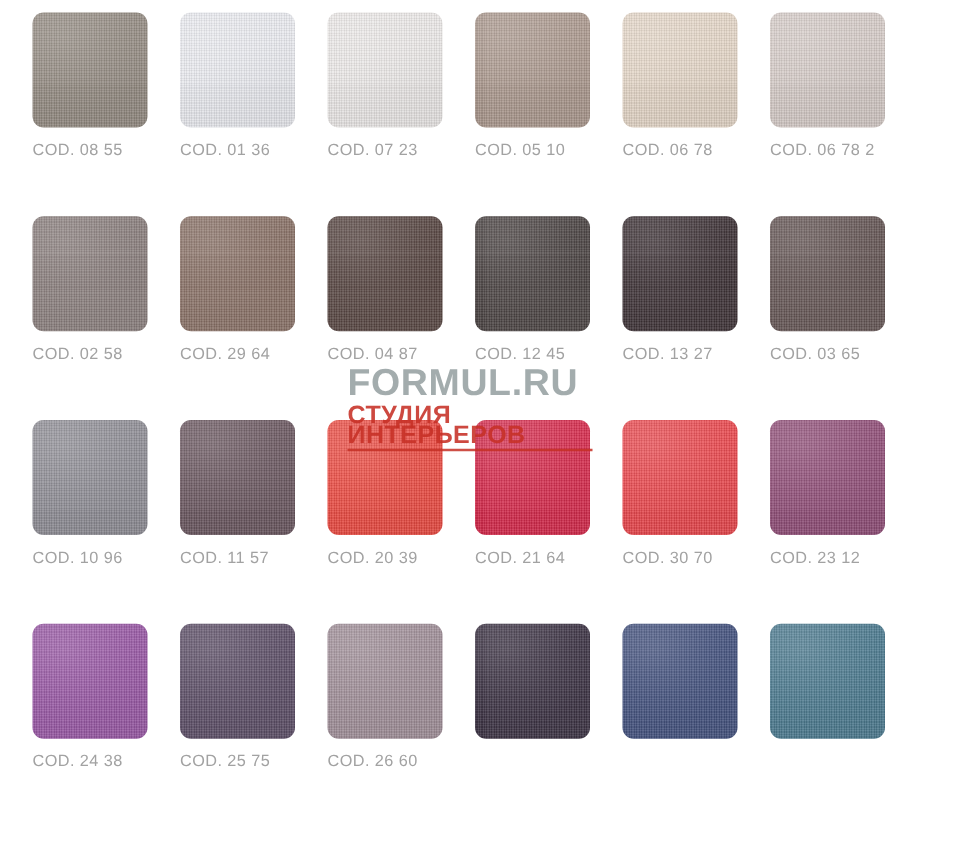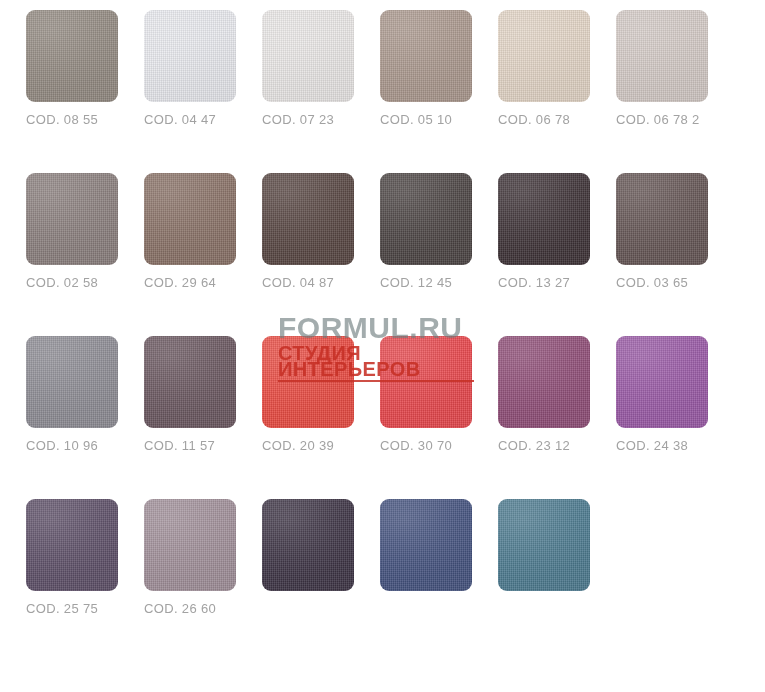--- a/index.html
+++ b/index.html
@@ -95,21 +95,20 @@
   }
 
   
   #watermark {
     position: absolute;
     left: 278px;
     top: 292px;
     width: 202px;
     pointer-events: none;
     user-select: none;
-    margin-top: 21px;
   }
   .wm-primary {
     font-size: 30px;
     line-height: 30px;
     font-weight: 700;
     letter-spacing: 0.5px;
     color: rgba(106, 121, 122, 0.62);
   }
   .wm-secondary {
     margin-top: 2px;
@@ -131,21 +130,21 @@
 
 <div id="swatch-board">
 
   <div class="swatch-grid">
       <div class="swatch-cell">
         <div class="swatch-chip" style="background-color: rgb(147, 139, 130);"></div>
         <div class="swatch-label">COD. 08 55</div>
       </div>
       <div class="swatch-cell">
         <div class="swatch-chip" style="background-color: rgb(232, 233, 238);"></div>
-        <div class="swatch-label">COD. 04 47</div>
+        <div class="swatch-label">COD. 01 36</div>
       </div>
       <div class="swatch-cell">
         <div class="swatch-chip" style="background-color: rgb(234, 231, 230);"></div>
         <div class="swatch-label">COD. 07 23</div>
       </div>
       <div class="swatch-cell">
         <div class="swatch-chip" style="background-color: rgb(171, 153, 142);"></div>
         <div class="swatch-label">COD. 05 10</div>
       </div>
       <div class="swatch-cell">
@@ -184,20 +183,24 @@
         <div class="swatch-chip" style="background-color: rgb(142, 141, 149);"></div>
         <div class="swatch-label">COD. 10 96</div>
       </div>
       <div class="swatch-cell">
         <div class="swatch-chip" style="background-color: rgb(106, 87, 96);"></div>
         <div class="swatch-label">COD. 11 57</div>
       </div>
       <div class="swatch-cell">
         <div class="swatch-chip" style="background-color: rgb(234, 75, 66);"></div>
         <div class="swatch-label">COD. 20 39</div>
+      </div>
+      <div class="swatch-cell">
+        <div class="swatch-chip" style="background-color: rgb(213, 42, 76);"></div>
+        <div class="swatch-label">COD. 21 64</div>
       </div>
       <div class="swatch-cell">
         <div class="swatch-chip" style="background-color: rgb(232, 71, 77);"></div>
         <div class="swatch-label">COD. 30 70</div>
       </div>
       <div class="swatch-cell">
         <div class="swatch-chip" style="background-color: rgb(143, 78, 119);"></div>
         <div class="swatch-label">COD. 23 12</div>
       </div>
       <div class="swatch-cell">

